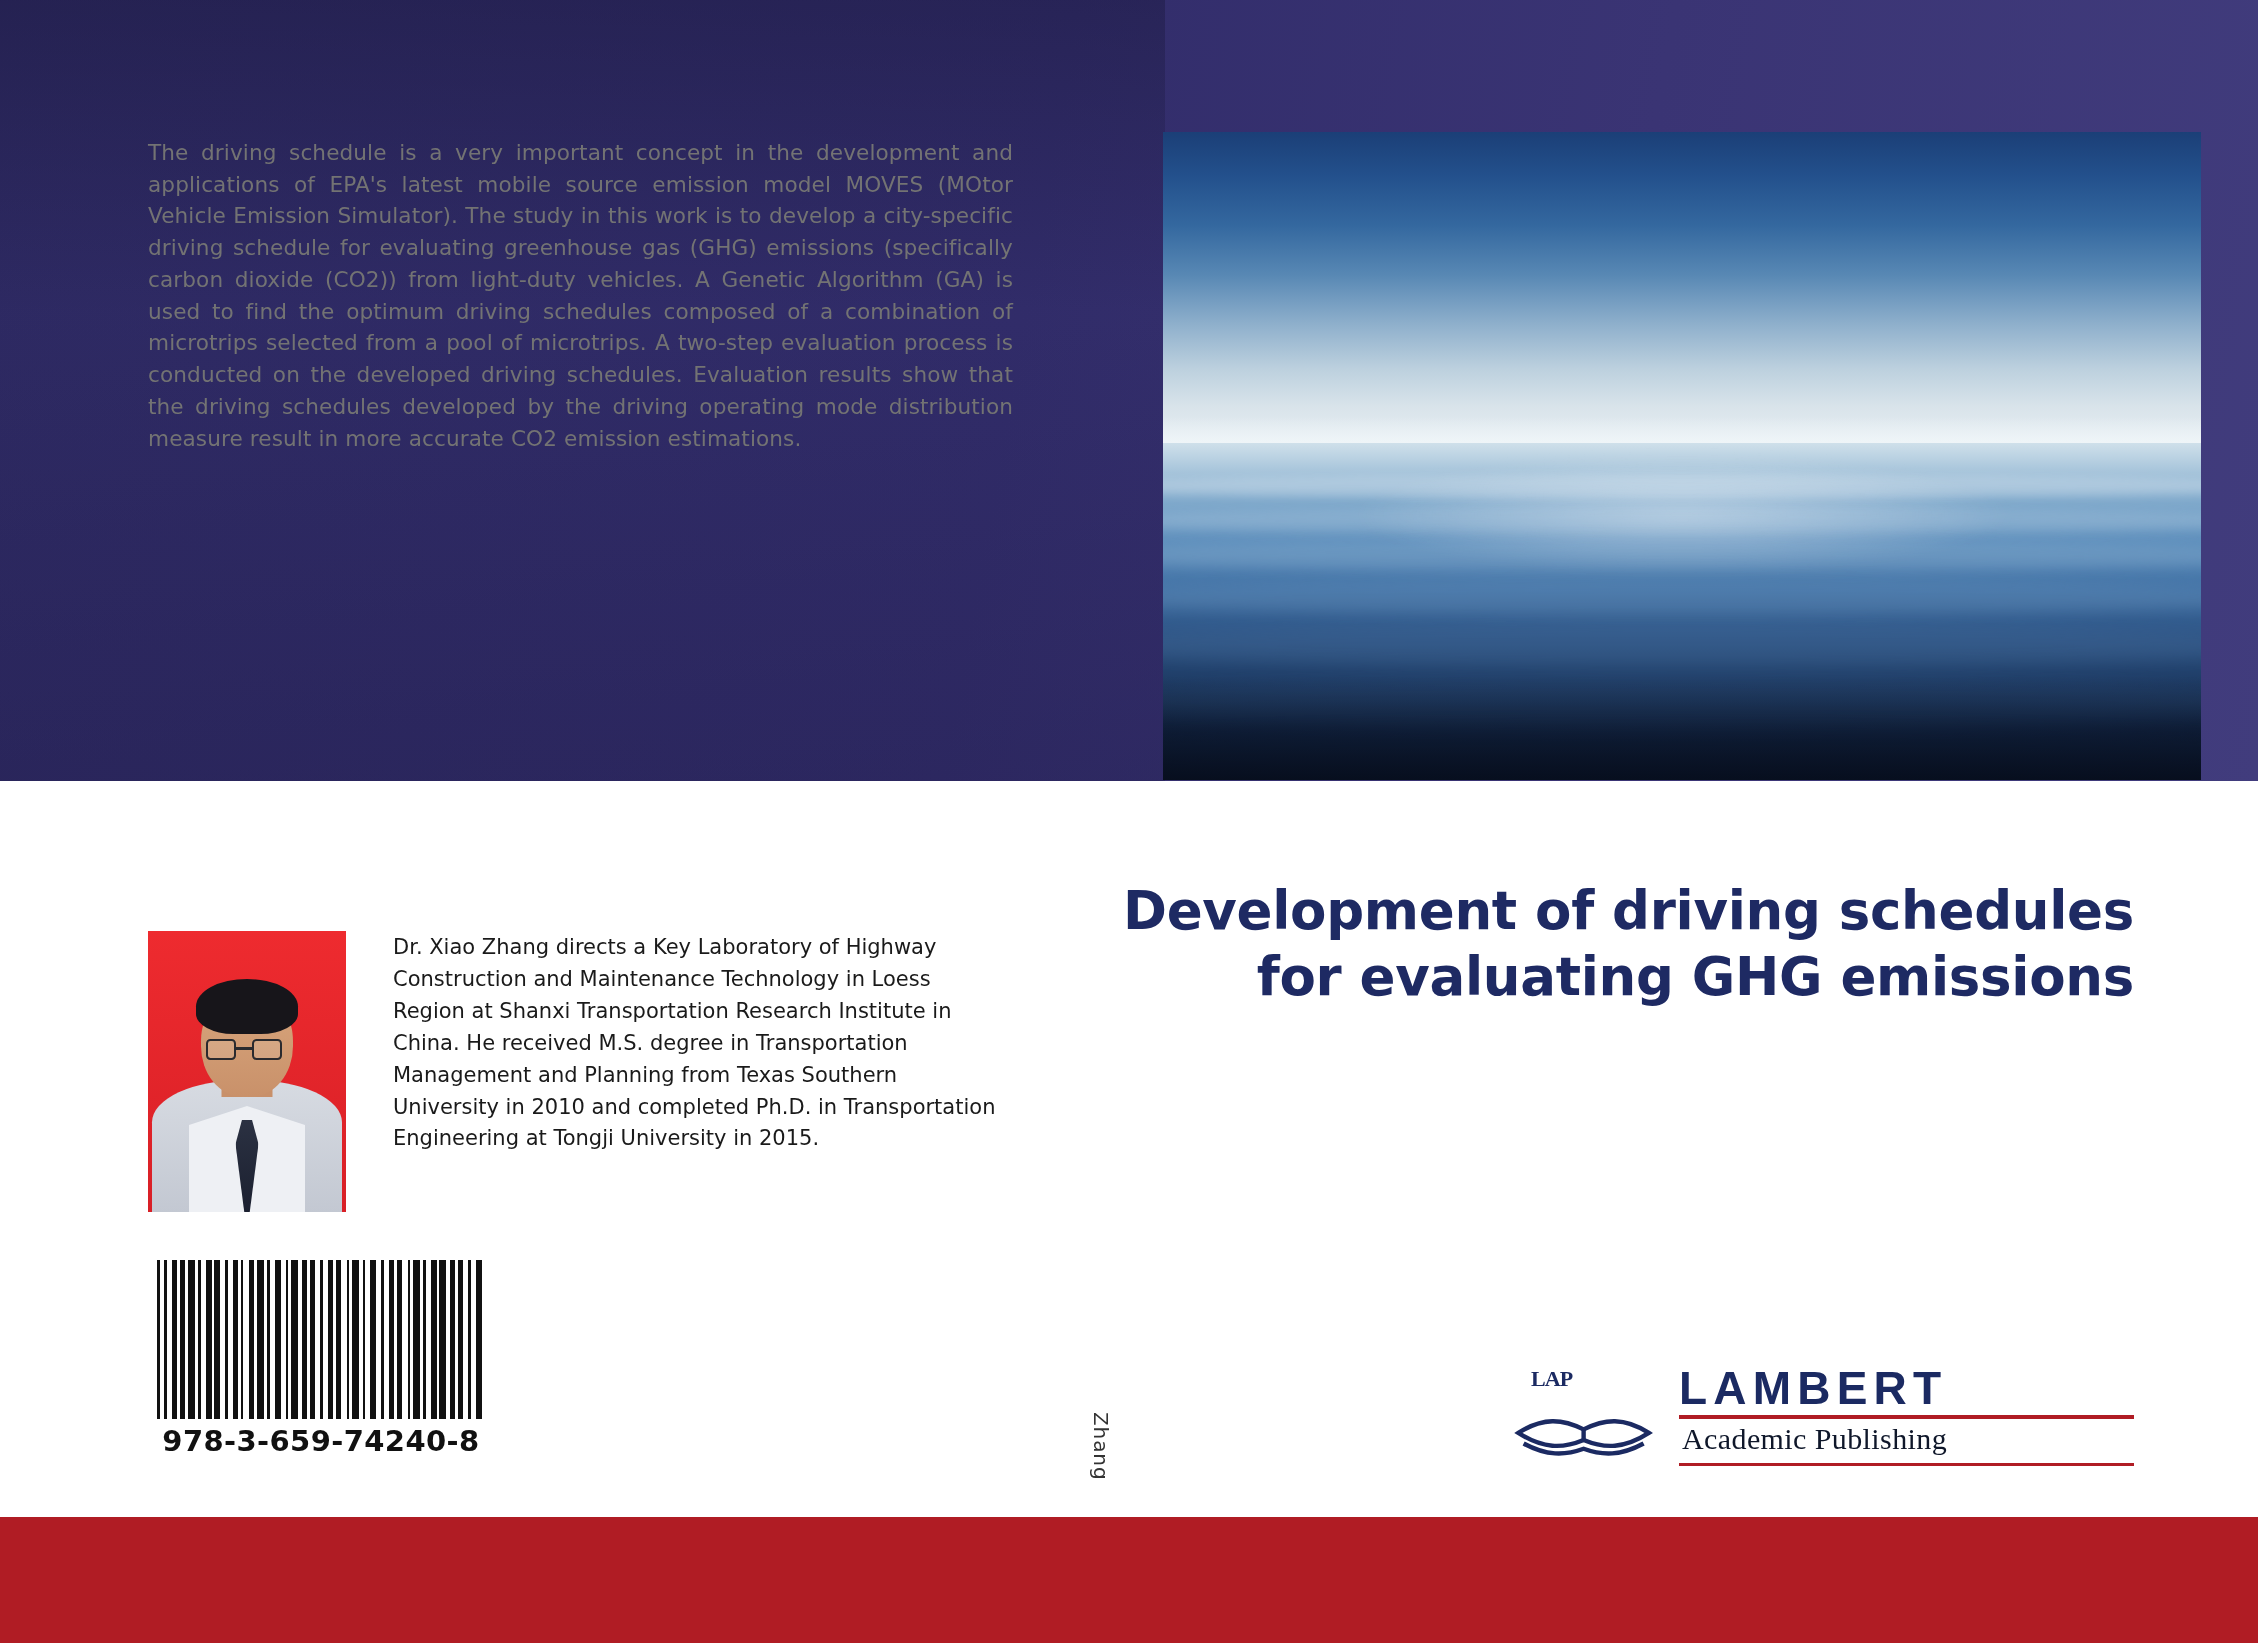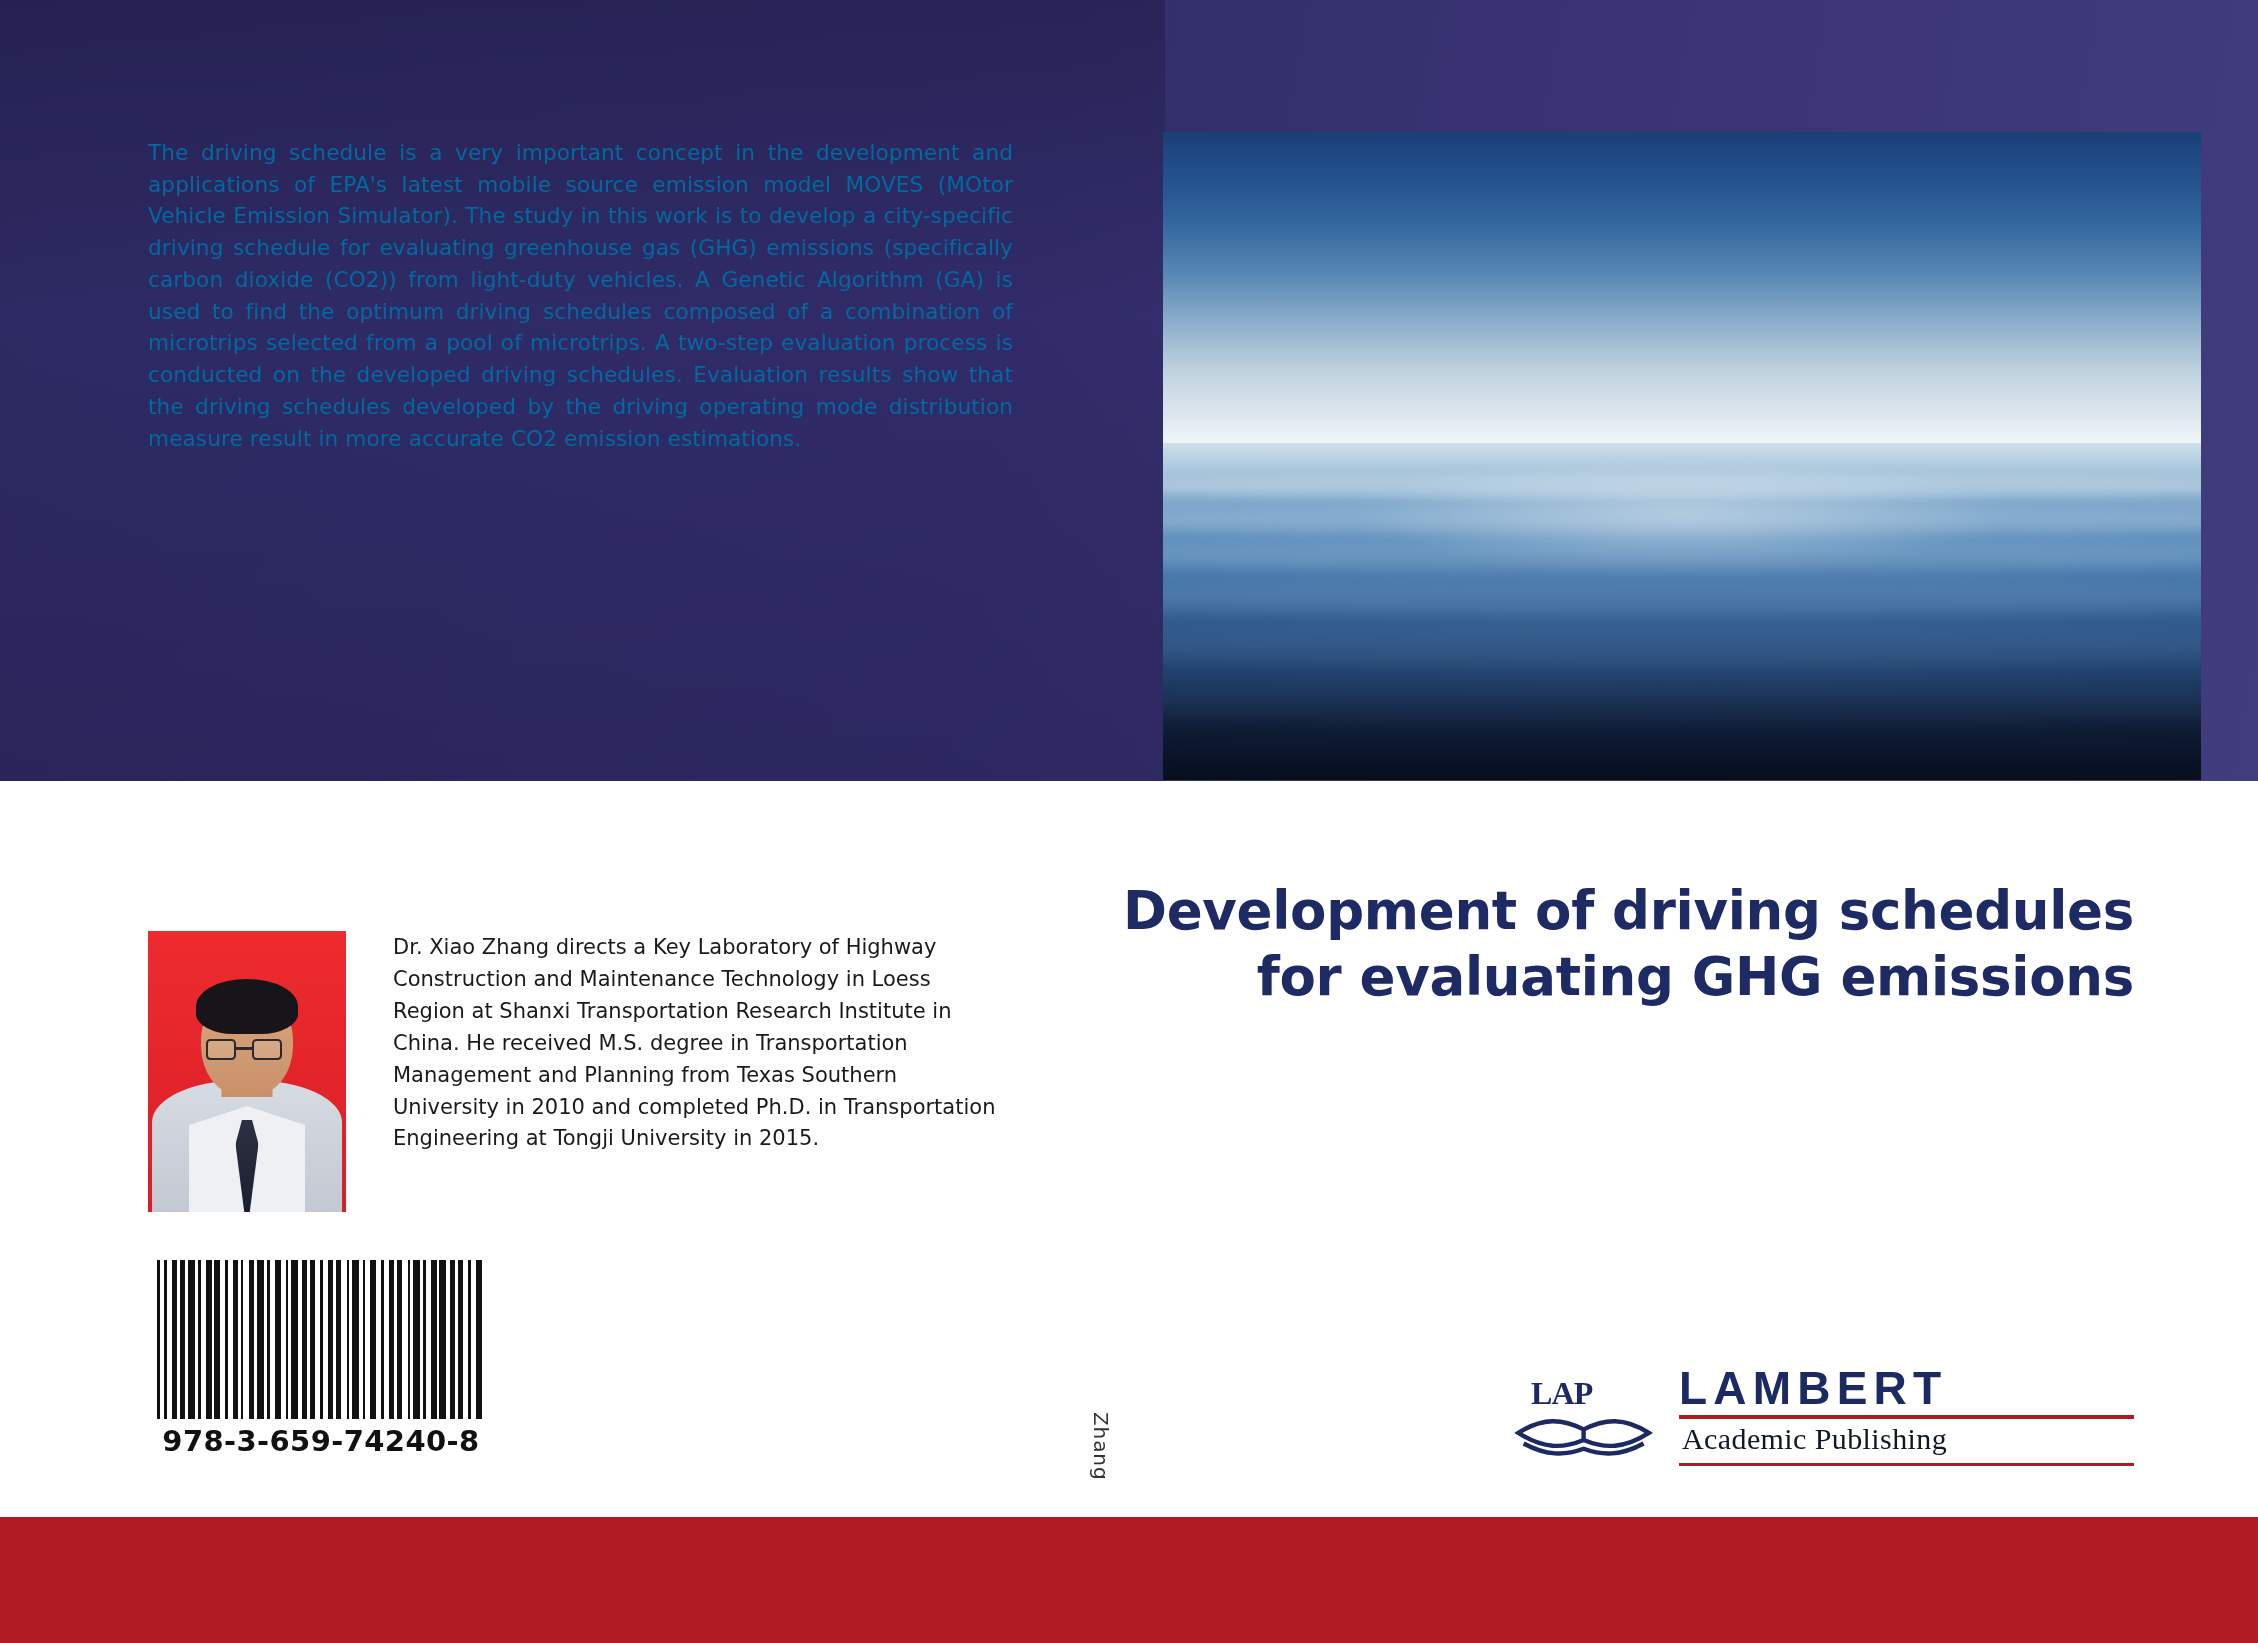--- a/index.html
+++ b/index.html
@@ -29,21 +29,21 @@
     left: 0; top: 0; width: 1165px; height: 781px;
     background: linear-gradient(180deg, rgba(20,18,50,0.35) 0%, rgba(40,36,90,0.10) 40%, rgba(30,26,70,0.30) 100%);
   }
 
   
   .blurb {
     position: absolute;
     left: 148px;
     top: 137px;
     width: 865px;
-    color: #0369a1;
+    color: #737373;
     font-size: 21.6px;
     line-height: 1.47;
     text-align: justify;
     letter-spacing: 0.1px;
   }
 
   
   .photo {
     position: absolute;
     left: 1163px; top: 132px;
@@ -245,22 +245,22 @@
     right: 124px;
     top: 1357px;
     width: 628px;
     height: 113px;
   }
   .logo-book {
     position: absolute; left: 0; top: 7px;
     width: 157px; height: 99px;
   }
   .logo-lap {
-    position: absolute; left: 25px; top: 18px;
-    font-size: 32px; font-weight: 700; color: #1b2a62;
+    position: absolute; left: 25px; top: 9px;
+    font-size: 22px; font-weight: 700; color: #1b2a62;
     font-family: "Liberation Serif", serif;
     letter-spacing: -0.9px;
   }
   .logo-lambert {
     position: absolute; left: 173px; top: 3.5px;
     font-size: 46px; font-weight: 700; color: #1b2a62;
     letter-spacing: 6.2px;
     font-family: Liberation Sans, sans-serif;
   }
   .logo-rule {

